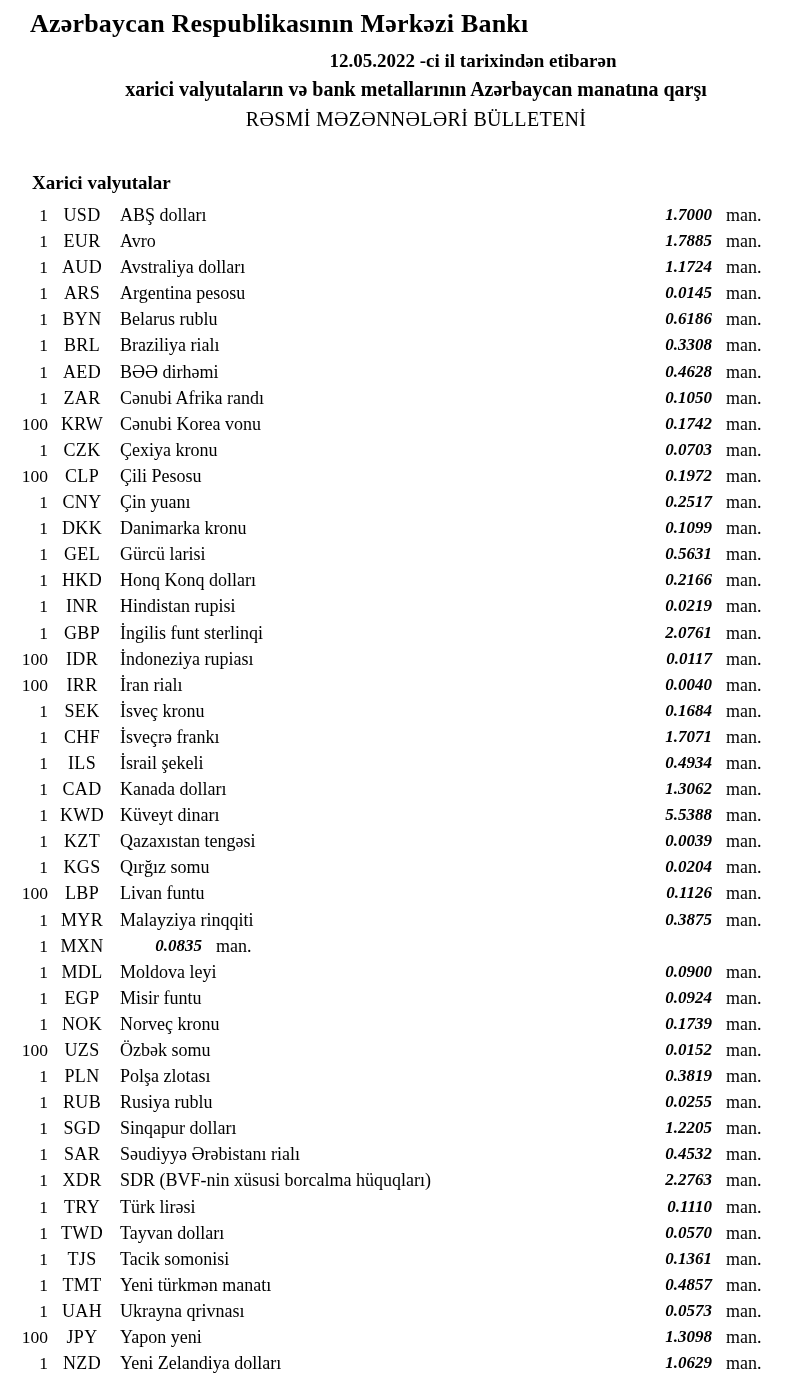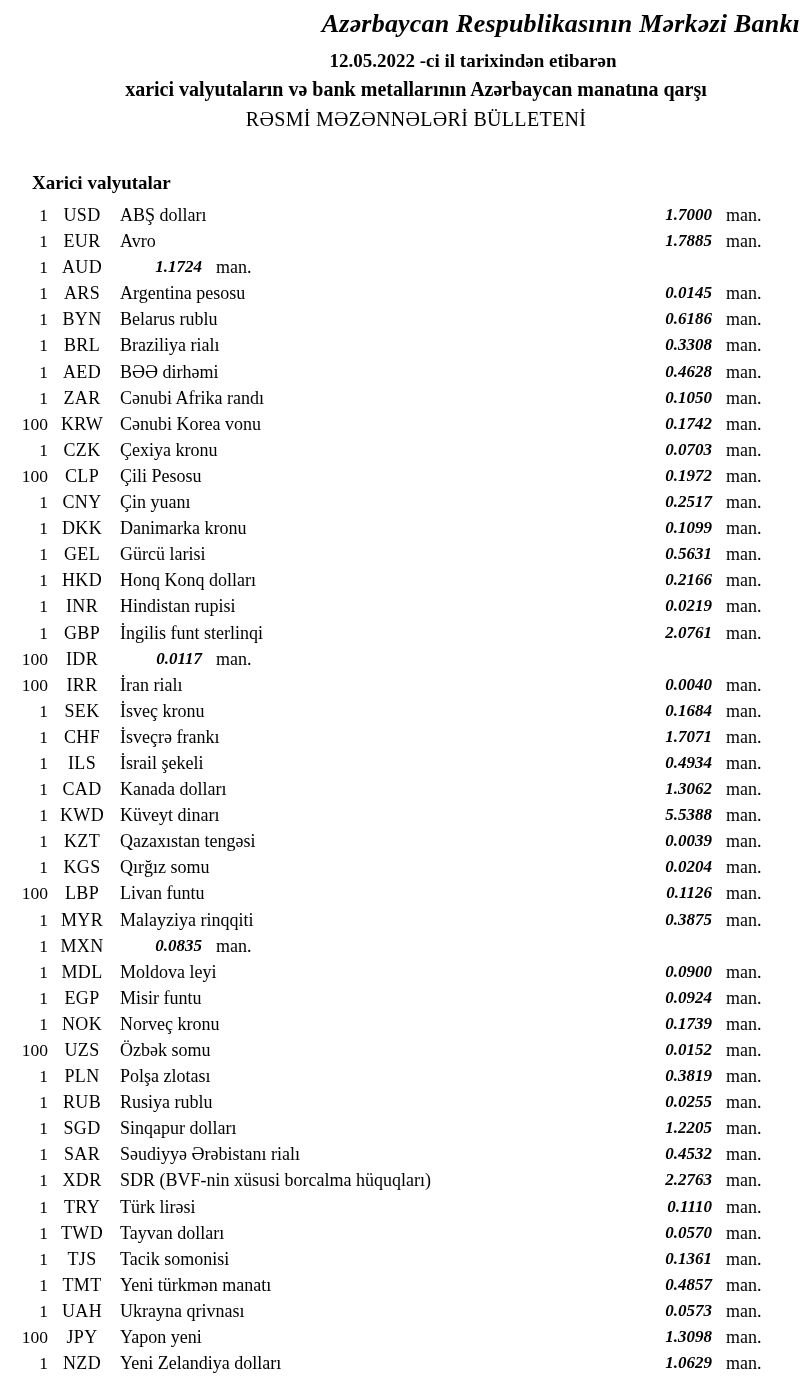--- a/index.html
+++ b/index.html
@@ -18,25 +18,24 @@
     width: 800px;
     height: 1376px;
     box-sizing: border-box;
   }
   .header {
     padding-top: 8px;
   }
   .bank-name {
     font-size: 26px;
     font-weight: bold;
-    text-align: right;
+    text-align: left;
     margin-left: 30px;
     line-height: 32px;
     letter-spacing: 0.2px;
-    font-style: italic;
   }
   .date-line {
     font-size: 19px;
     font-weight: bold;
     text-align: center;
     margin-left: 146px;
     margin-top: 7px;
     line-height: 28px;
   }
   .subject-line {
@@ -133,20 +132,21 @@
       <div class="rate-row">
         <span class="col-qty">1</span>
         <span class="col-code">EUR</span>
         <span class="col-name">Avro</span>
         <span class="col-rate">1.7885</span>
         <span class="col-man">man.</span>
       </div>
       <div class="rate-row">
         <span class="col-qty">1</span>
         <span class="col-code">AUD</span>
+        <span class="col-name">Avstraliya dolları</span>
         <span class="col-rate">1.1724</span>
         <span class="col-man">man.</span>
       </div>
       <div class="rate-row">
         <span class="col-qty">1</span>
         <span class="col-code">ARS</span>
         <span class="col-name">Argentina pesosu</span>
         <span class="col-rate">0.0145</span>
         <span class="col-man">man.</span>
       </div>
@@ -237,20 +237,21 @@
       <div class="rate-row">
         <span class="col-qty">1</span>
         <span class="col-code">GBP</span>
         <span class="col-name">İngilis funt sterlinqi</span>
         <span class="col-rate">2.0761</span>
         <span class="col-man">man.</span>
       </div>
       <div class="rate-row">
         <span class="col-qty">100</span>
         <span class="col-code">IDR</span>
+        <span class="col-name">İndoneziya rupiası</span>
         <span class="col-rate">0.0117</span>
         <span class="col-man">man.</span>
       </div>
       <div class="rate-row">
         <span class="col-qty">100</span>
         <span class="col-code">IRR</span>
         <span class="col-name">İran rialı</span>
         <span class="col-rate">0.0040</span>
         <span class="col-man">man.</span>
       </div>

